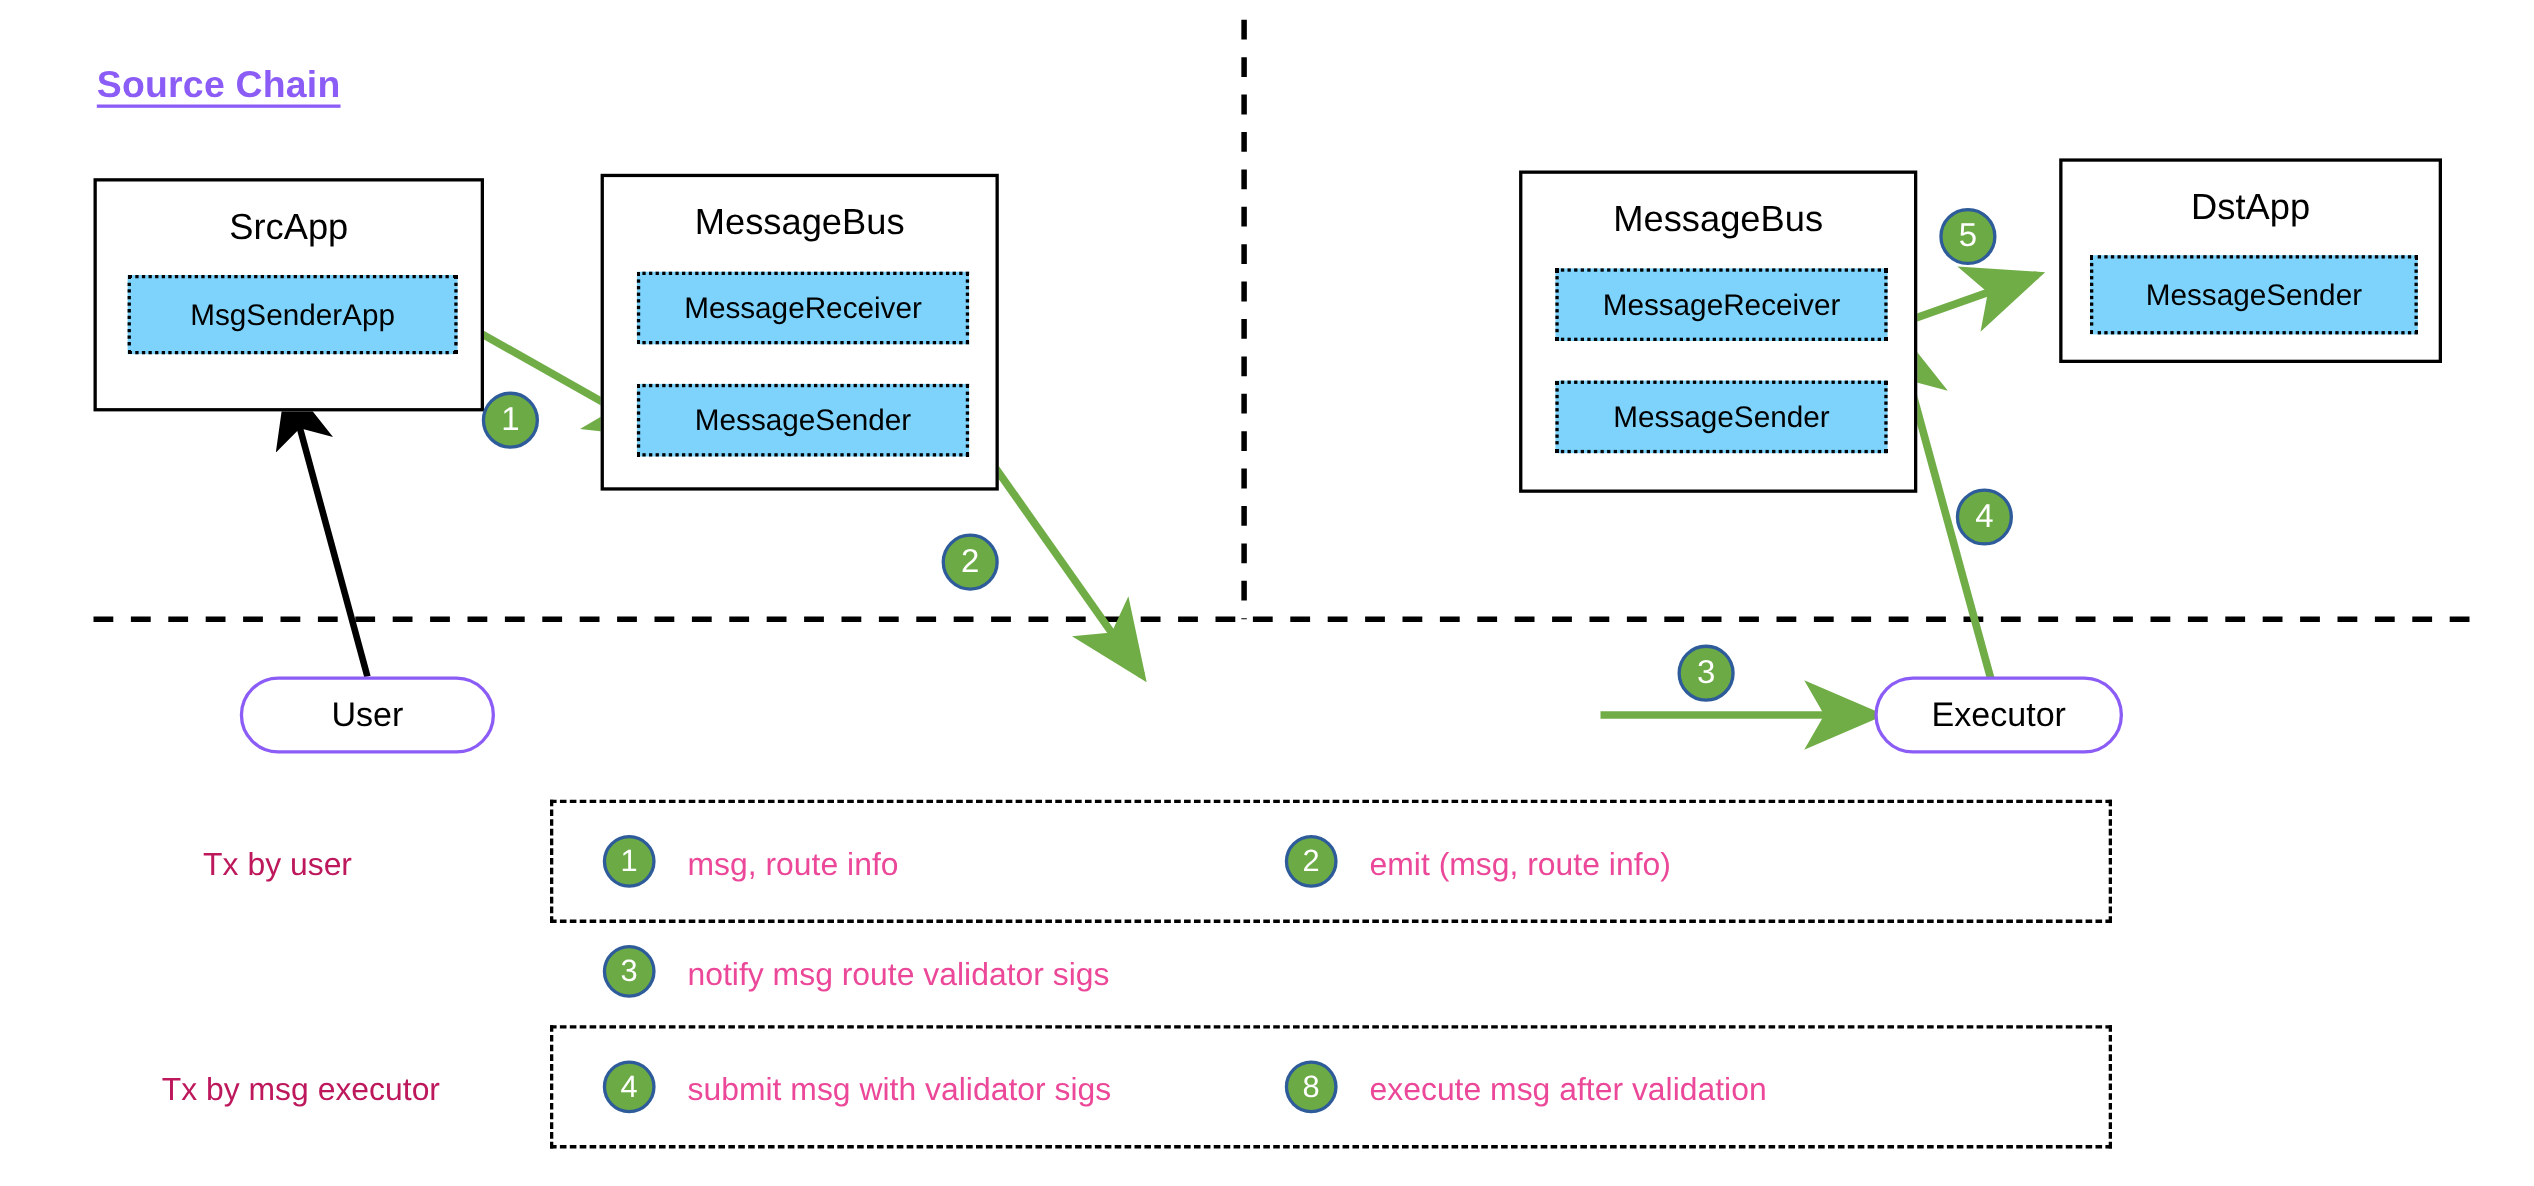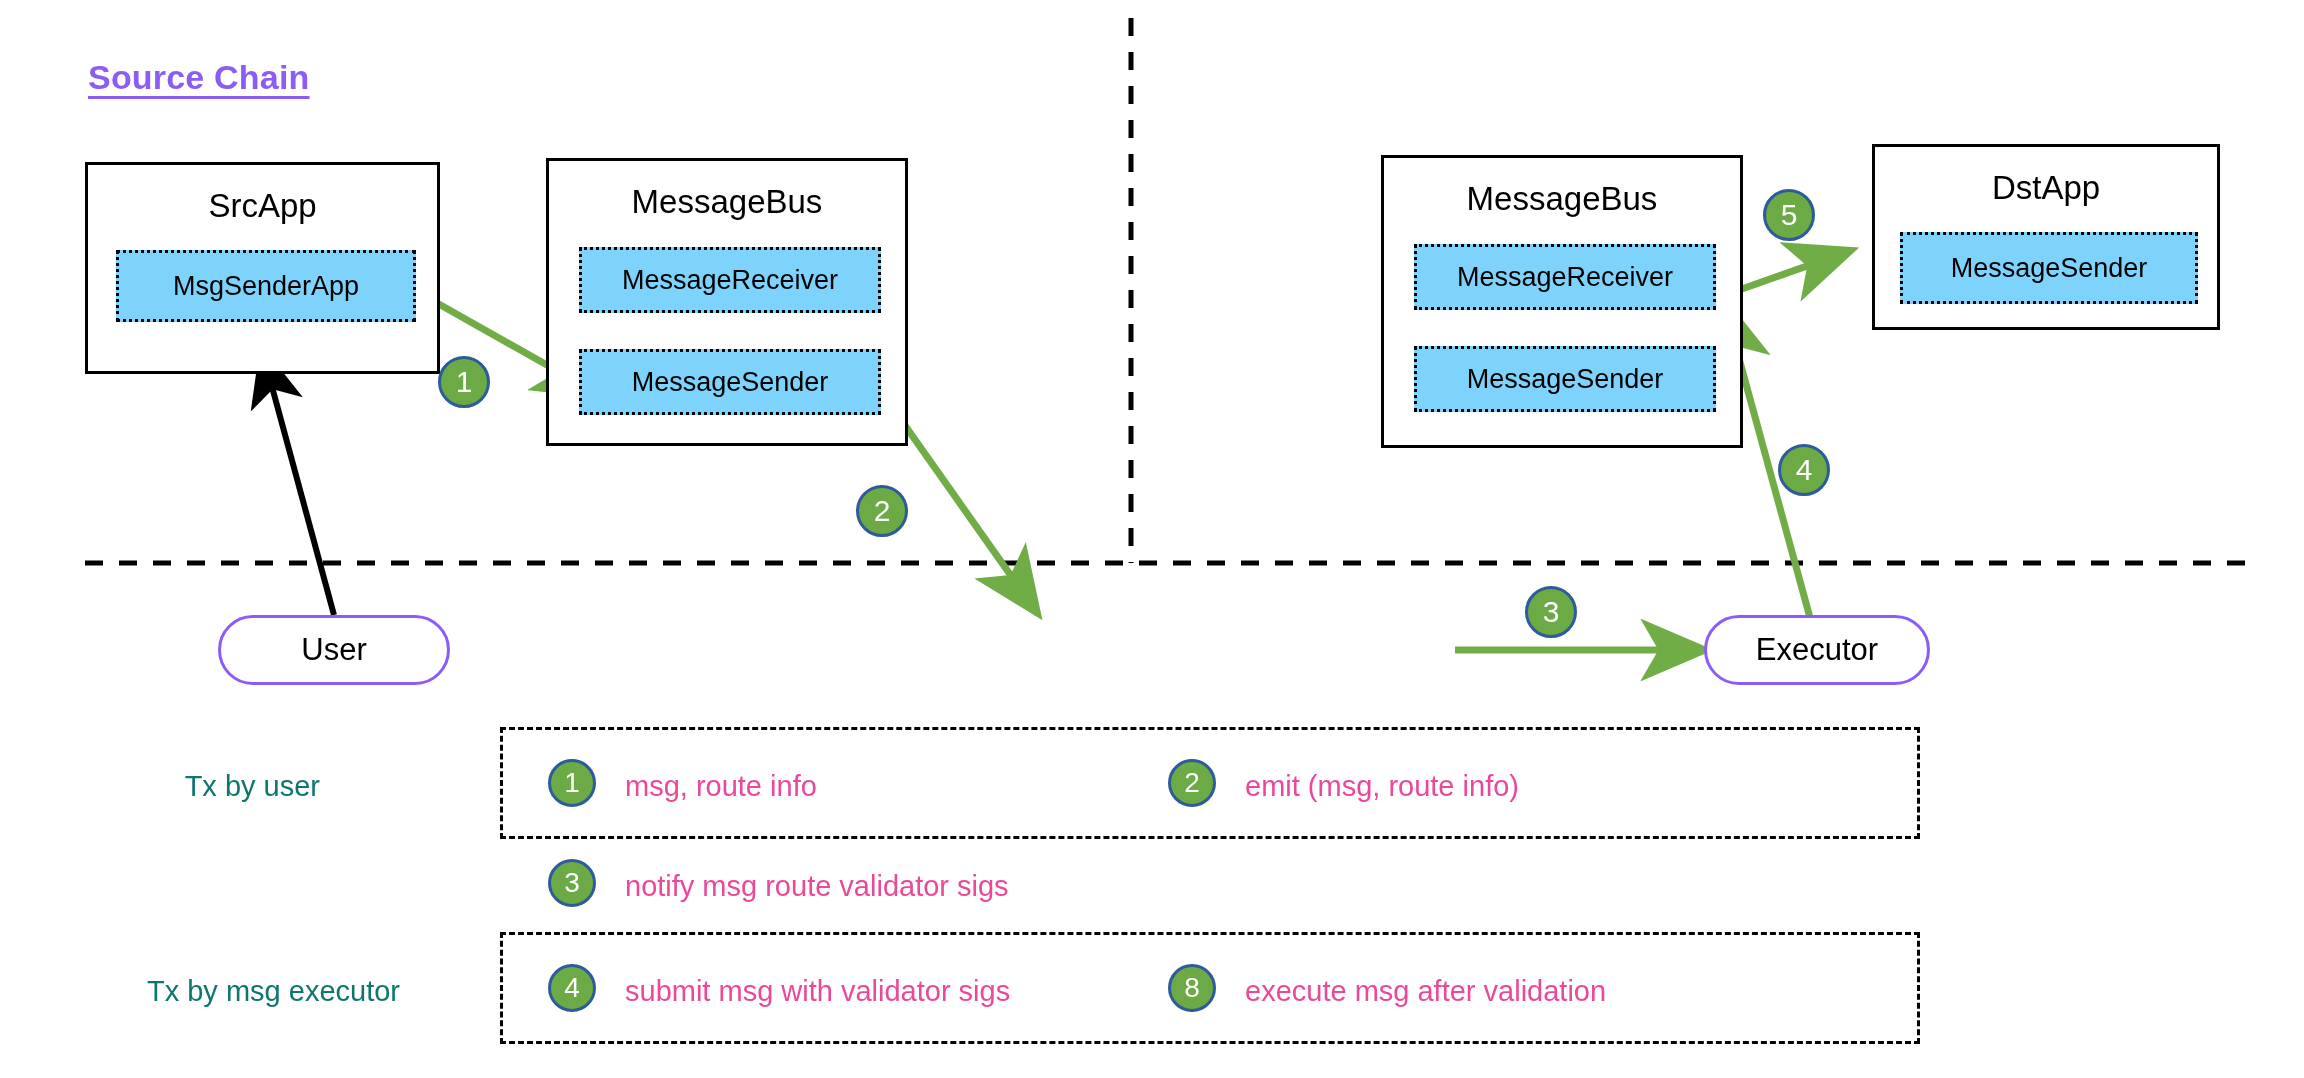--- a/index.html
+++ b/index.html
@@ -100,21 +100,21 @@
   .badge-sm {
     width: 48px;
     height: 48px;
     font-size: 28px;
   }
 
   
   .legend-label {
     position: absolute;
     font-size: 29px;
-    color: #0f766e;
+    color: #be185d;
     white-space: nowrap;
     text-align: right;
   }
   .legend-box {
     position: absolute;
     border: 3px dashed #000000;
     box-sizing: border-box;
     background: transparent;
   }
   .legend-text {

